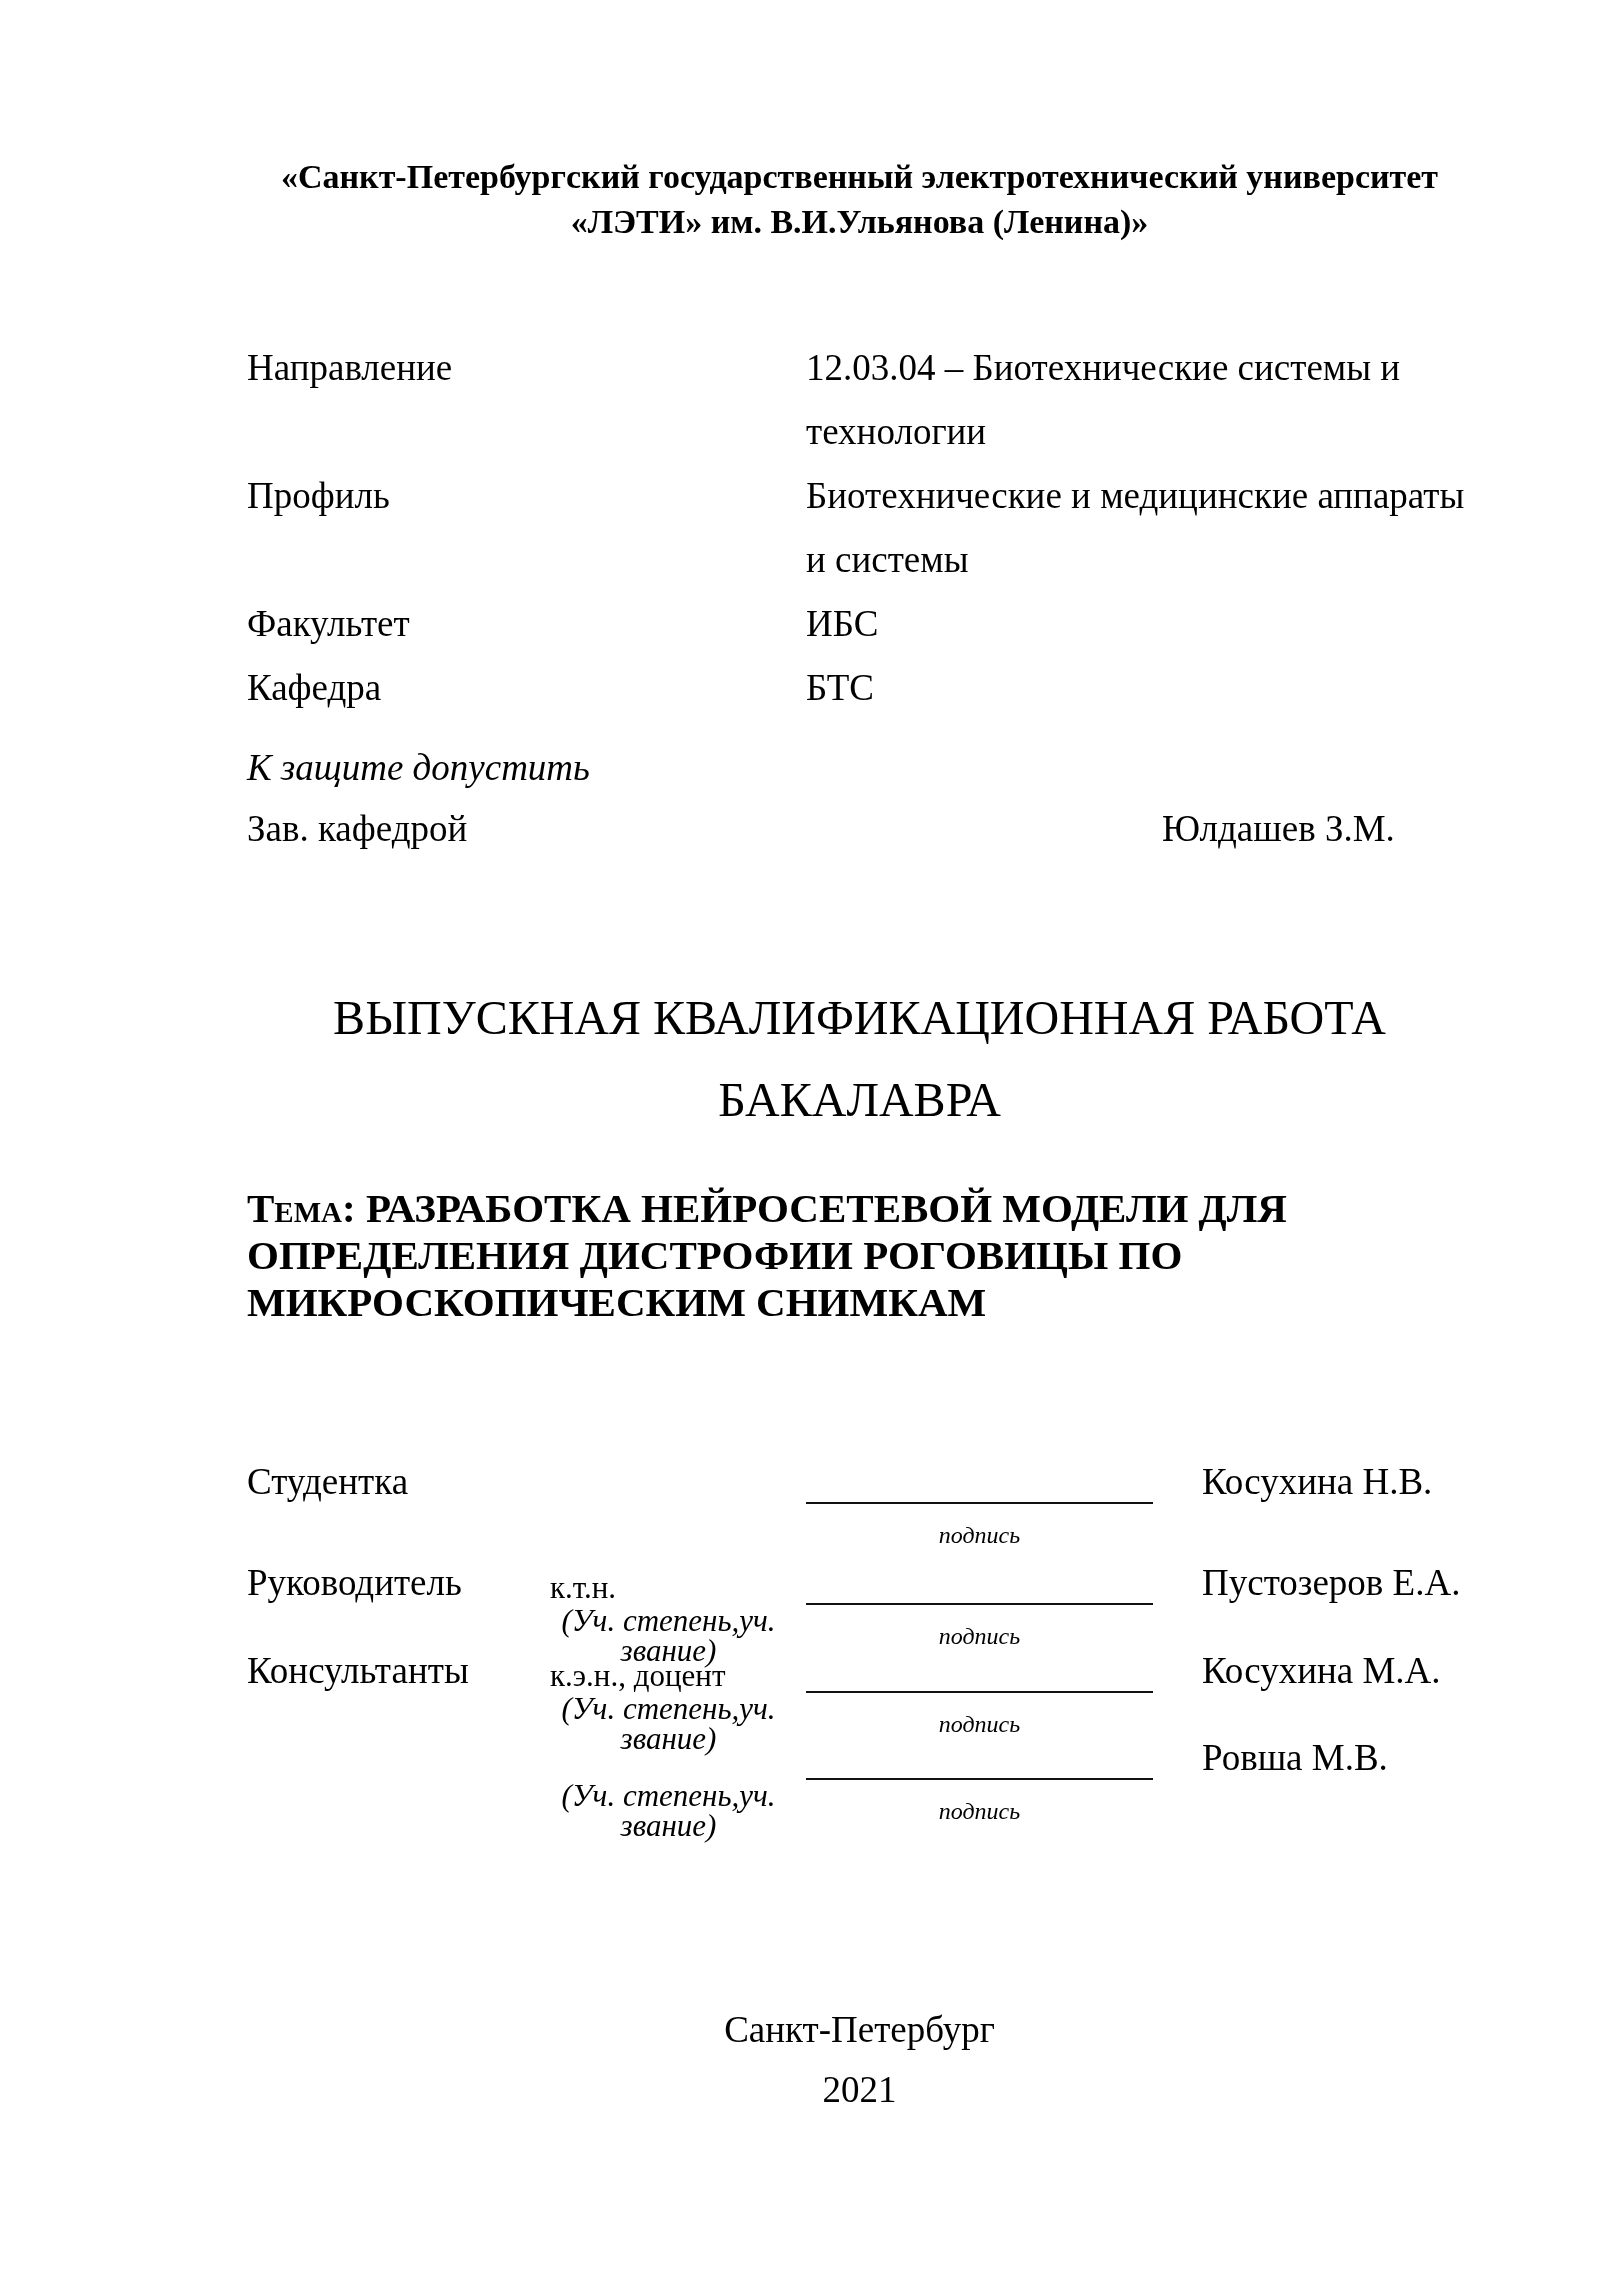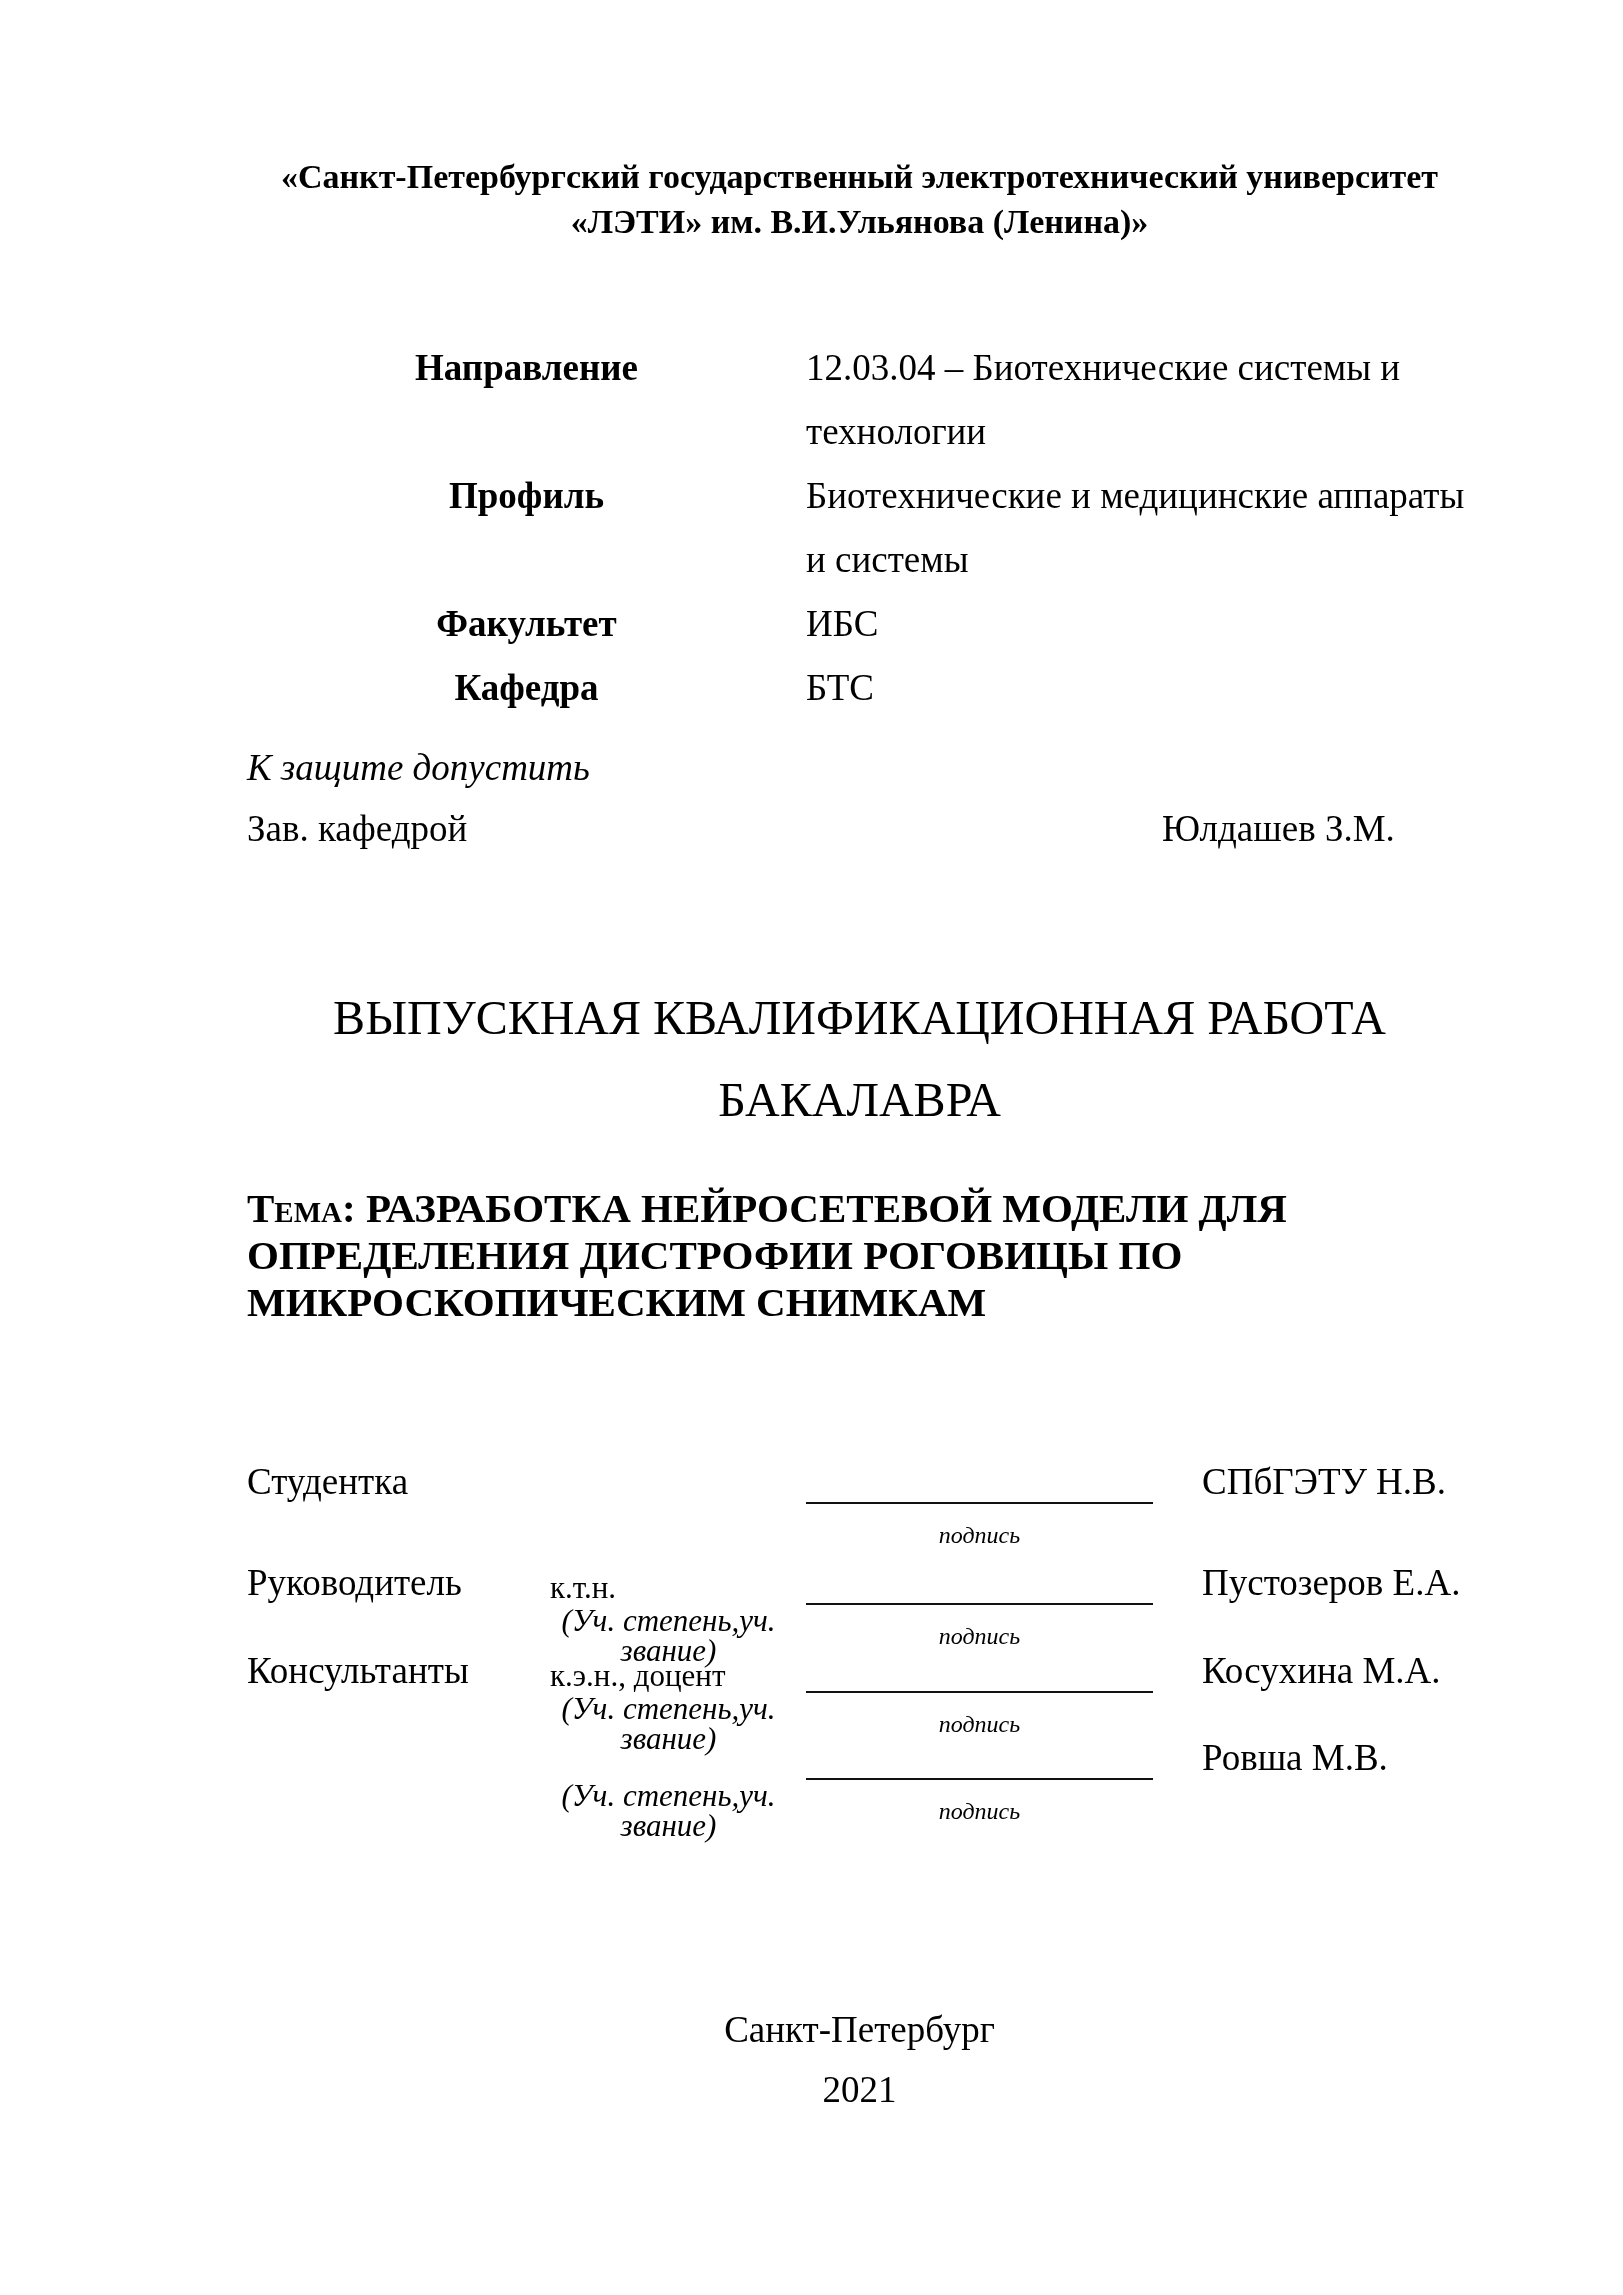--- a/index.html
+++ b/index.html
@@ -26,24 +26,23 @@
     font-size: 34px;
     line-height: 45px;
   }
 
   
   .info-block { top: 336px; }
   .info-row { display: flex; align-items: flex-start; }
   .info-label {
     width: 559px;
     flex: 0 0 559px;
-    font-weight: bold;
+    font-weight: normal;
     font-size: 37px;
     line-height: 64px;
-    text-align: center;
   }
   .info-value {
     width: 683px;
     flex: 0 0 683px;
     font-size: 37px;
     line-height: 64px;
   }
 
   
   .admit-line {
@@ -151,21 +150,21 @@
     <div>ОПРЕДЕЛЕНИЯ ДИСТРОФИИ РОГОВИЦЫ ПО</div>
     <div>МИКРОСКОПИЧЕСКИМ СНИМКАМ</div>
   </div>
 
   <div class="sig-row" style="top:1461px">
     <div class="sig-label">Студентка</div>
     <div class="sig-linewrap">
       <div class="sig-line"></div>
       <div class="sig-caption">подпись</div>
     </div>
-    <div class="sig-name">СПбГЭТУ Н.В.</div>
+    <div class="sig-name">Косухина Н.В.</div>
   </div>
 
   <div class="sig-row" style="top:1562px">
     <div class="sig-label">Руководитель</div>
     <div class="sig-degree">к.т.н.</div>
     <div class="sig-degree-caption">(Уч. степень,уч. звание)</div>
     <div class="sig-linewrap">
       <div class="sig-line"></div>
       <div class="sig-caption">подпись</div>
     </div>

